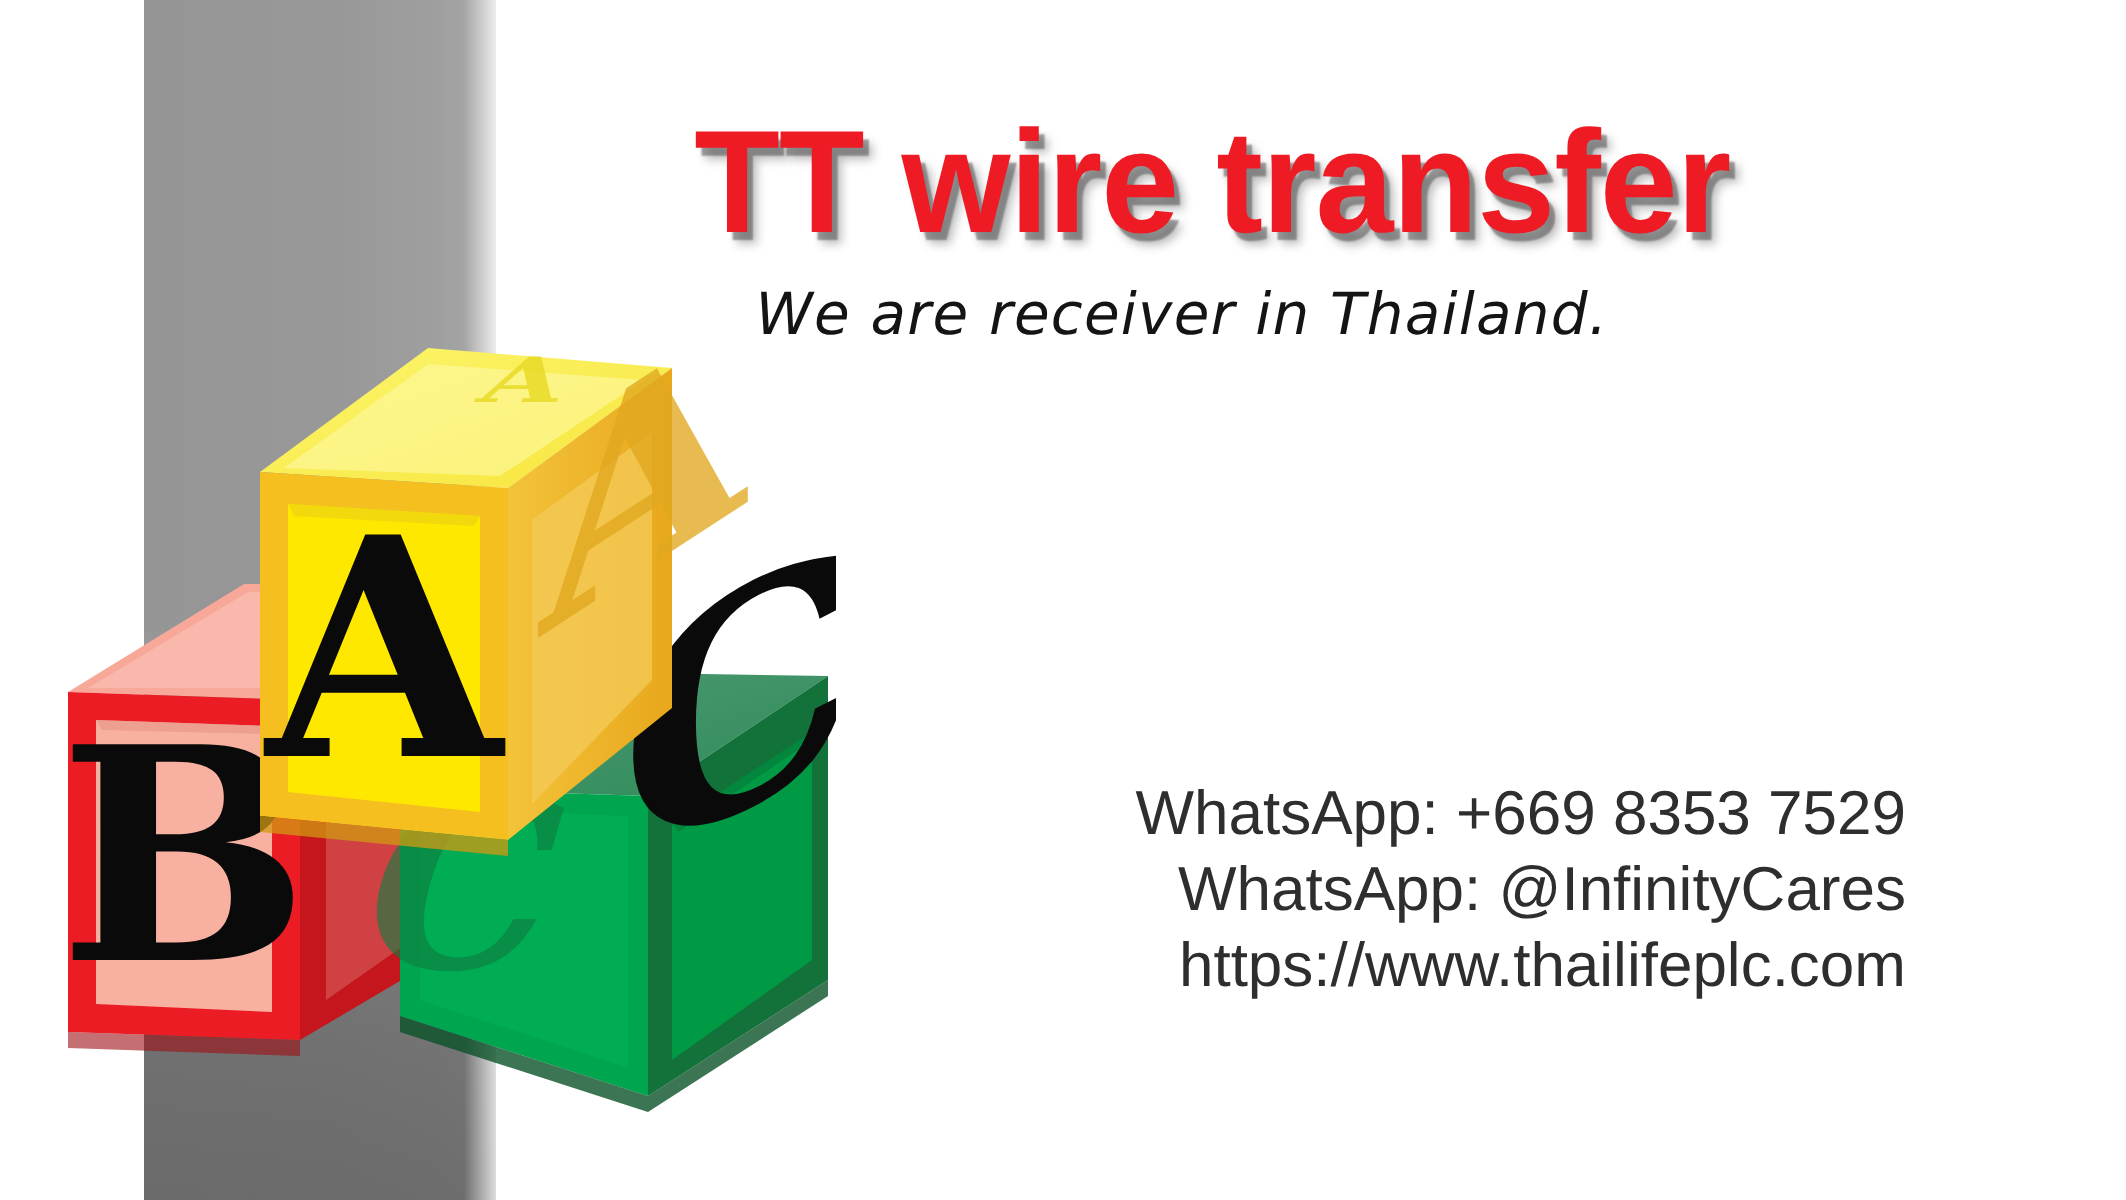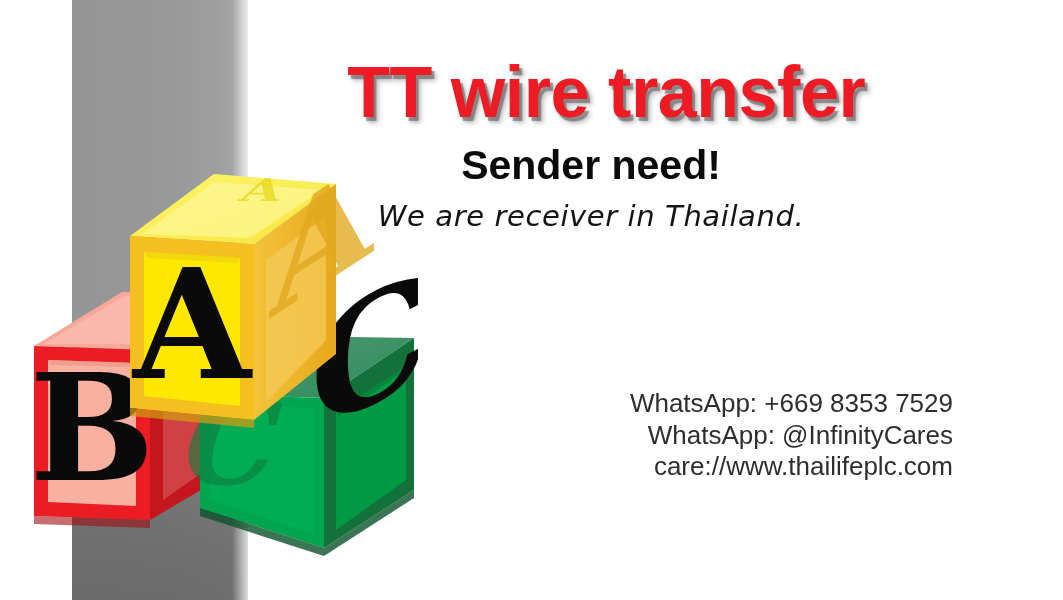--- a/index.html
+++ b/index.html
@@ -114,21 +114,21 @@
 
   .contact-block {
     position: absolute;
     right: 110px;
     top: 388px;
     width: 760px;
     text-align: right;
   }
   .contact-line {
     font-family: "Liberation Sans", sans-serif;
-    font-size: 26px;
+    font-size: 31px;
     line-height: 1.22;
     color: #2e2e2e;
     white-space: nowrap;
   }
 </style>
 </head>
 <body>
 
 <div id="canvas">
 
@@ -217,23 +217,22 @@
 
         <text x="174" y="210" text-anchor="middle" font-family="DejaVu Serif, serif" font-weight="bold" font-size="152" fill="#0a0a0a">A</text>
 
         <polygon points="112,240 236,252 236,260 112,248" fill="#d29a11" opacity="0.75"></polygon>
       </g>
     </svg>
   </div>
 
   <div class="text-col">
     <div class="headline">TT wire transfer</div>
-    <div class="subline">Sender need!</div>
     <div class="handline">We are receiver in Thailand.</div>
   </div>
 
   <div class="contact-block">
     <div class="contact-line">WhatsApp: +669 8353 7529</div>
     <div class="contact-line">WhatsApp: @InfinityCares</div>
-    <div class="contact-line">care://www.thailifeplc.com</div>
+    <div class="contact-line">https://www.thailifeplc.com</div>
   </div>
 
 </div>
 
 </body></html>

